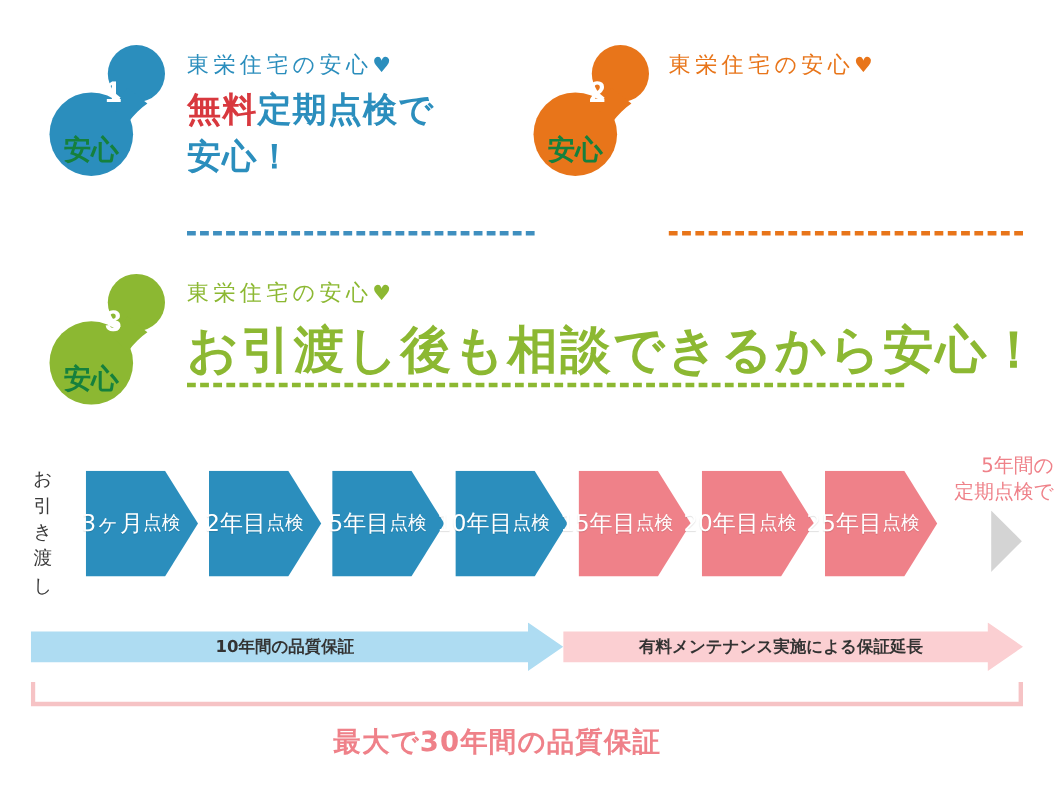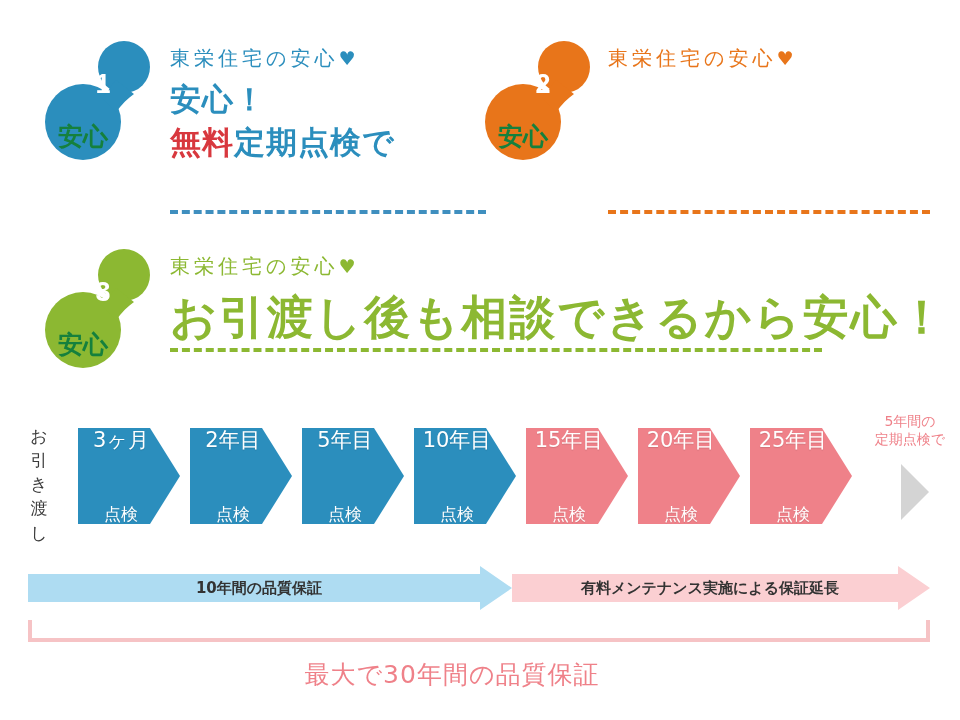--- a/index.html
+++ b/index.html
@@ -63,51 +63,51 @@
     position:absolute;left:26px;top:20px;width:26px;
     font-size:17px;color:#3a3a3a;line-height:1.42;
     text-align:center;letter-spacing:0;
   }
   .handover span{display:block;}
 
   .chev{position:absolute;top:24px;height:96px;}
   .chev svg{position:absolute;left:0;top:0;}
   .chev .lbl{
     position:absolute;left:0;top:0;width:86px;height:96px;
-    display:flex;flex-direction:column;align-items:center;justify-content:space-between;
+    display:flex;align-items:center;justify-content:flex-end;
     color:#ffffff;line-height:1.18;white-space:nowrap;
     text-shadow:0 1px 1px rgba(0,0,0,.12);
   }
   .chev .l1{font-size:21px;font-weight:500;}
   .chev .l2{font-size:17px;font-weight:500;}
 
   .ext-note{
     position:absolute;left:862px;top:8px;width:96px;
-    text-align:center;color:#ef8189;font-size:14px;line-height:1.32;
+    text-align:right;color:#ef8189;font-size:18px;line-height:1.32;
   }
   .ext-note span{display:block;}
   .gray-tri{position:absolute;left:901px;top:60px;}
 
   .bar{position:absolute;top:162px;height:44px;padding-left:10px;}
   .bar svg{position:absolute;left:0;top:0;}
   .bar .btxt{
     position:absolute;top:0;height:44px;
     display:flex;align-items:center;justify-content:center;
     font-size:15px;font-weight:bold;color:#333333;white-space:nowrap;
   }
   #bar-blue{left:28px;width:484px;}
   #bar-blue .btxt{left:0;width:462px;}
   #bar-pink{left:512px;width:418px;}
   #bar-pink .btxt{left:0;width:396px;}
 
   .bracket{position:absolute;left:28px;top:214px;width:902px;height:26px;}
   .caption{
     position:absolute;left:0;top:254px;width:904px;
     text-align:center;color:#ef8189;
-    font-size:25px;font-weight:normal;letter-spacing:1px;
+    font-size:25px;font-weight:bold;letter-spacing:1px;
   }
 </style>
 </head>
 <body>
 
 <div class="stage">
 
   <div class="promise" id="promise1">
     <div class="badge">
       <svg viewBox="0 0 110 120" aria-hidden="true">
@@ -116,22 +116,22 @@
         <path d="M62 58 C70 50 72 44 76 40 L94 54 C88 58 82 64 76 72 Z" fill="#2b8ebd"></path>
       </svg>
       <div class="badge-num">1</div>
       <div class="badge-word">安心</div>
     </div>
     <div class="text">
       <div class="p-kicker" style="color:#2b8ebd">
         <span>東栄住宅の安心</span><span class="heart">♥</span>
       </div>
       <div class="p-main" style="color:#2b8ebd;margin-top:10px">
+        <div><span class="free">無料</span><span>定期点検で</span></div>
         <div><span>安心！</span></div>
-        <div><span class="free">無料</span><span>定期点検で</span></div>
       </div>
     </div>
     <div class="dash-wrap">
       <div class="dash" style="border-color:#3f8fbf"></div>
     </div>
   </div>
 
   <div class="promise" id="promise2">
     <div class="badge">
       <svg viewBox="0 0 110 120" aria-hidden="true">

